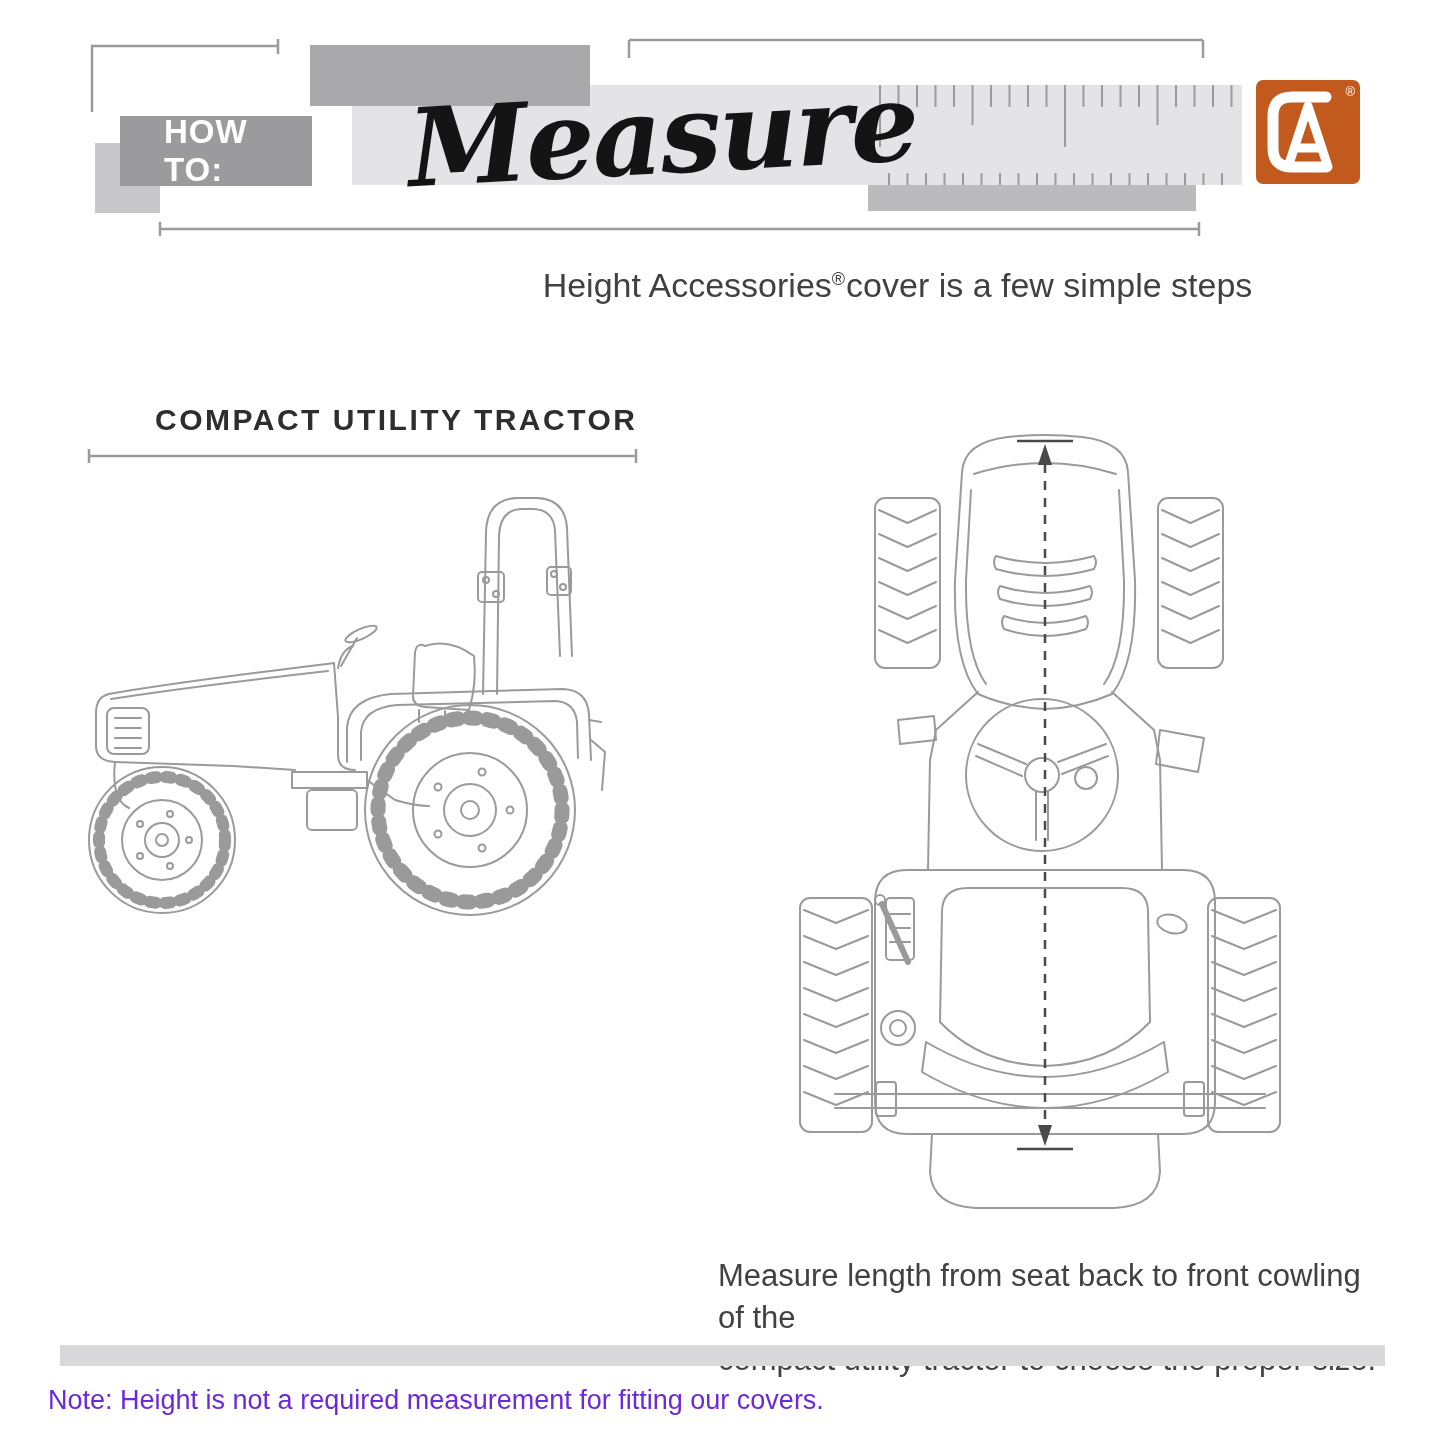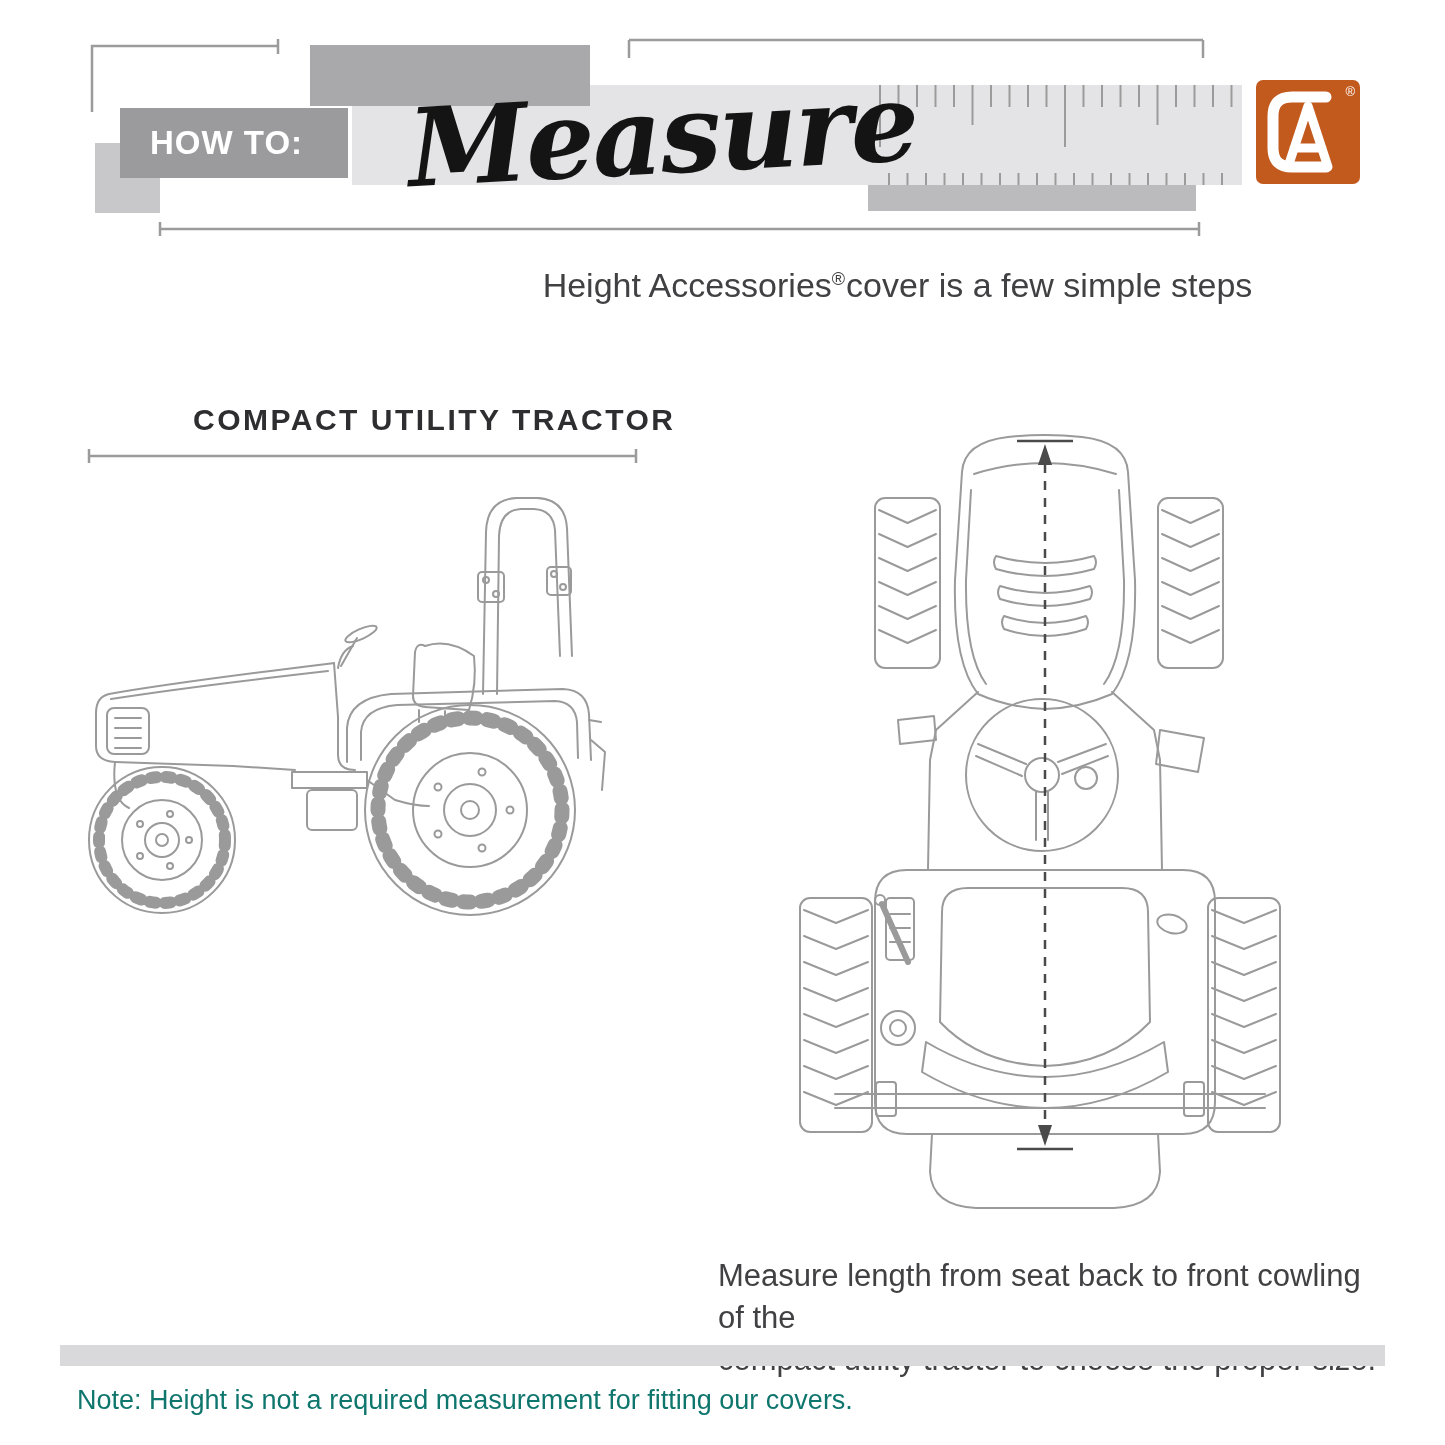--- a/index.html
+++ b/index.html
@@ -3,39 +3,39 @@
 <meta charset="utf-8">
 <style>
   html,body{margin:0;padding:0;background:#ffffff;}
   #page{position:relative;width:1445px;height:1445px;background:#ffffff;overflow:hidden;
         font-family:"Liberation Sans",sans-serif;color:#414042;}
   .abs{position:absolute;}
   
   .block-dark{left:310px;top:45px;width:280px;height:61px;background:#a9a9ab;}
   .block-left-light{left:95px;top:143px;width:65px;height:70px;background:#c8c8ca;}
   .ruler-strip{left:352px;top:85px;width:890px;height:100px;background:#e4e4e6;}
-  .howto-block{left:120px;top:108px;width:228px;height:70px;background:#9b9b9e;
-               display:flex;align-items:center;padding-left:30px;box-sizing:border-box;}
+  .howto-block{left:120px;top:116px;width:192px;height:70px;background:#9b9b9e;
+               display:flex;align-items:center;padding-left:44px;box-sizing:border-box;}
   .howto-block span{color:#ffffff;font-size:33px;font-weight:bold;letter-spacing:1px;}
   .strip-sub{left:868px;top:185px;width:328px;height:26px;background:#bbbbbd;}
   .title-script{left:408px;top:72px;font-family:"DejaVu Serif",serif;font-style:italic;
                 font-weight:bold;font-size:108px;color:#141414;letter-spacing:-2px;
                 transform:rotate(-3deg);}
   .logo{left:1256px;top:80px;width:104px;height:104px;background:#c2591d;border-radius:7px;}
   .logo .reg{position:absolute;top:4px;right:5px;color:#ffffff;font-size:13px;}
   
   .intro{left:350px;top:262px;width:1095px;text-align:center;font-size:34px;line-height:1.38;color:#414042;}
   .intro sup{font-size:18px;}
   .intro .rest{margin-left:1px;}
   
-  .section-heading{left:155px;top:403px;font-size:30px;font-weight:bold;letter-spacing:2.5px;color:#2e2e30;margin-left:38px;}
+  .section-heading{left:155px;top:403px;font-size:30px;font-weight:bold;letter-spacing:2.5px;color:#2e2e30;}
   
   .caption{left:718px;top:1255px;width:660px;font-size:31px;line-height:1.35;color:#414042;}
   .bottom-bar{left:60px;top:1345px;width:1325px;height:21px;background:#d9d9db;}
-  .note{left:77px;top:1385px;font-size:27px;color:#0f766e;}
+  .note{left:48px;top:1385px;font-size:27px;color:#6d28d9;}
   svg{display:block;}
 </style>
 </head>
 <body>
 
 <div id="page">
 
   <svg class="abs" style="left:0;top:0;" width="1445" height="1445" viewBox="0 0 1445 1445">
     <g stroke="#9b9b9b" stroke-width="2.5" fill="none">
       <path d="M92 112 L92 46 L278 46 M278 39 L278 54"></path>

